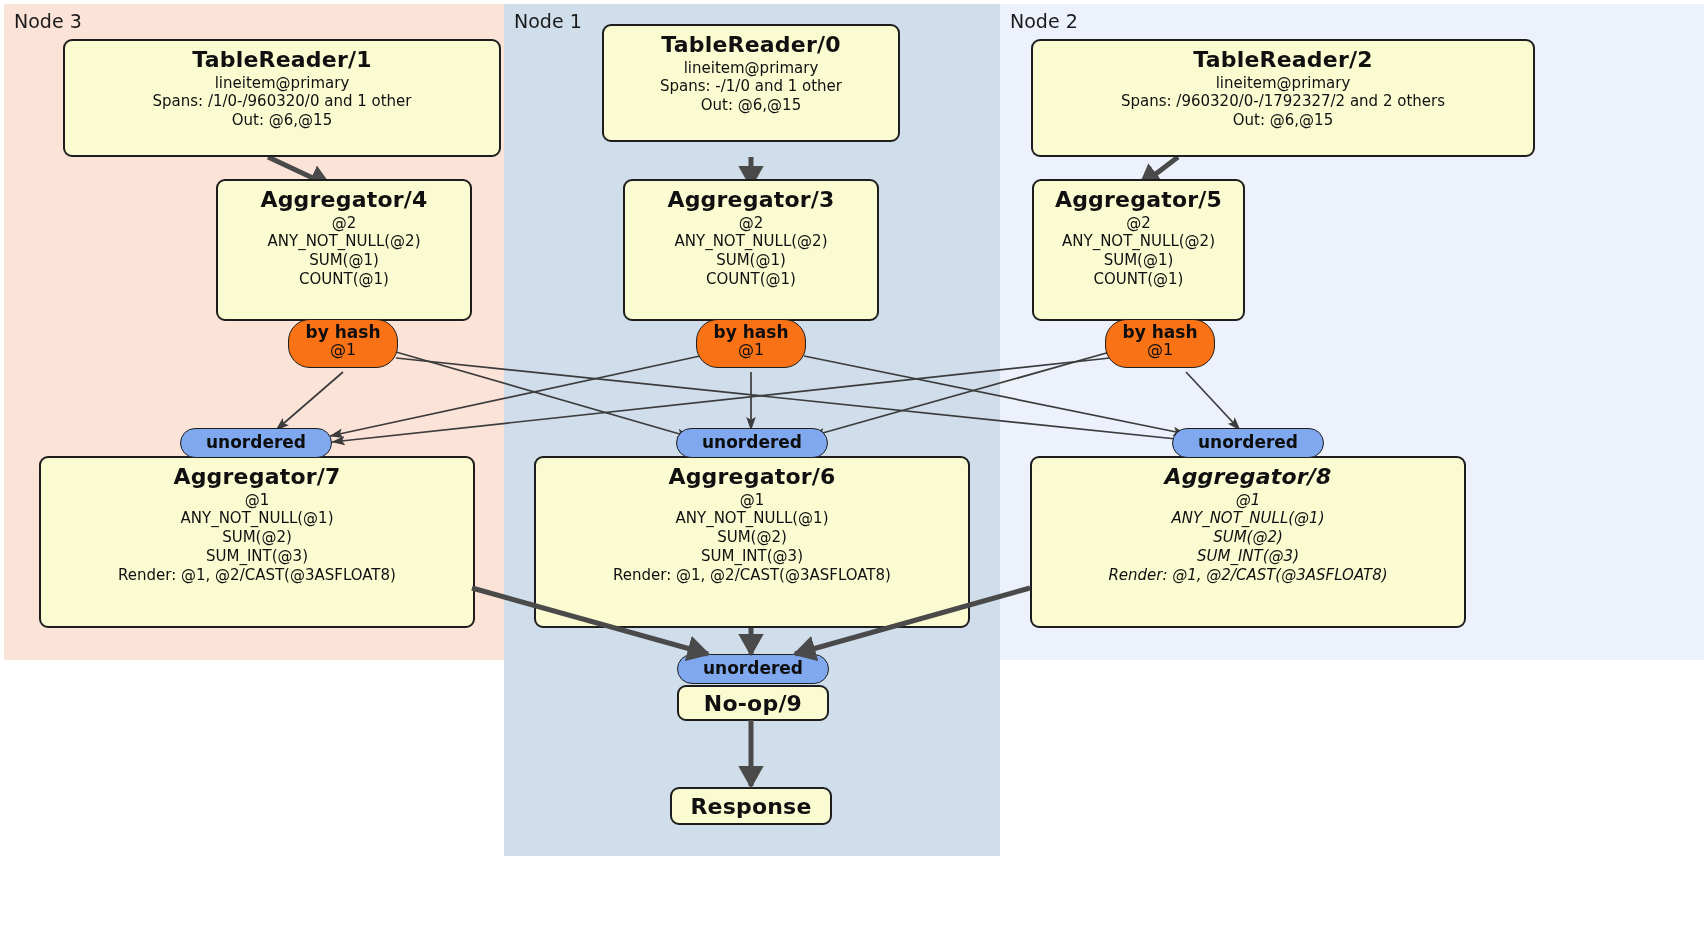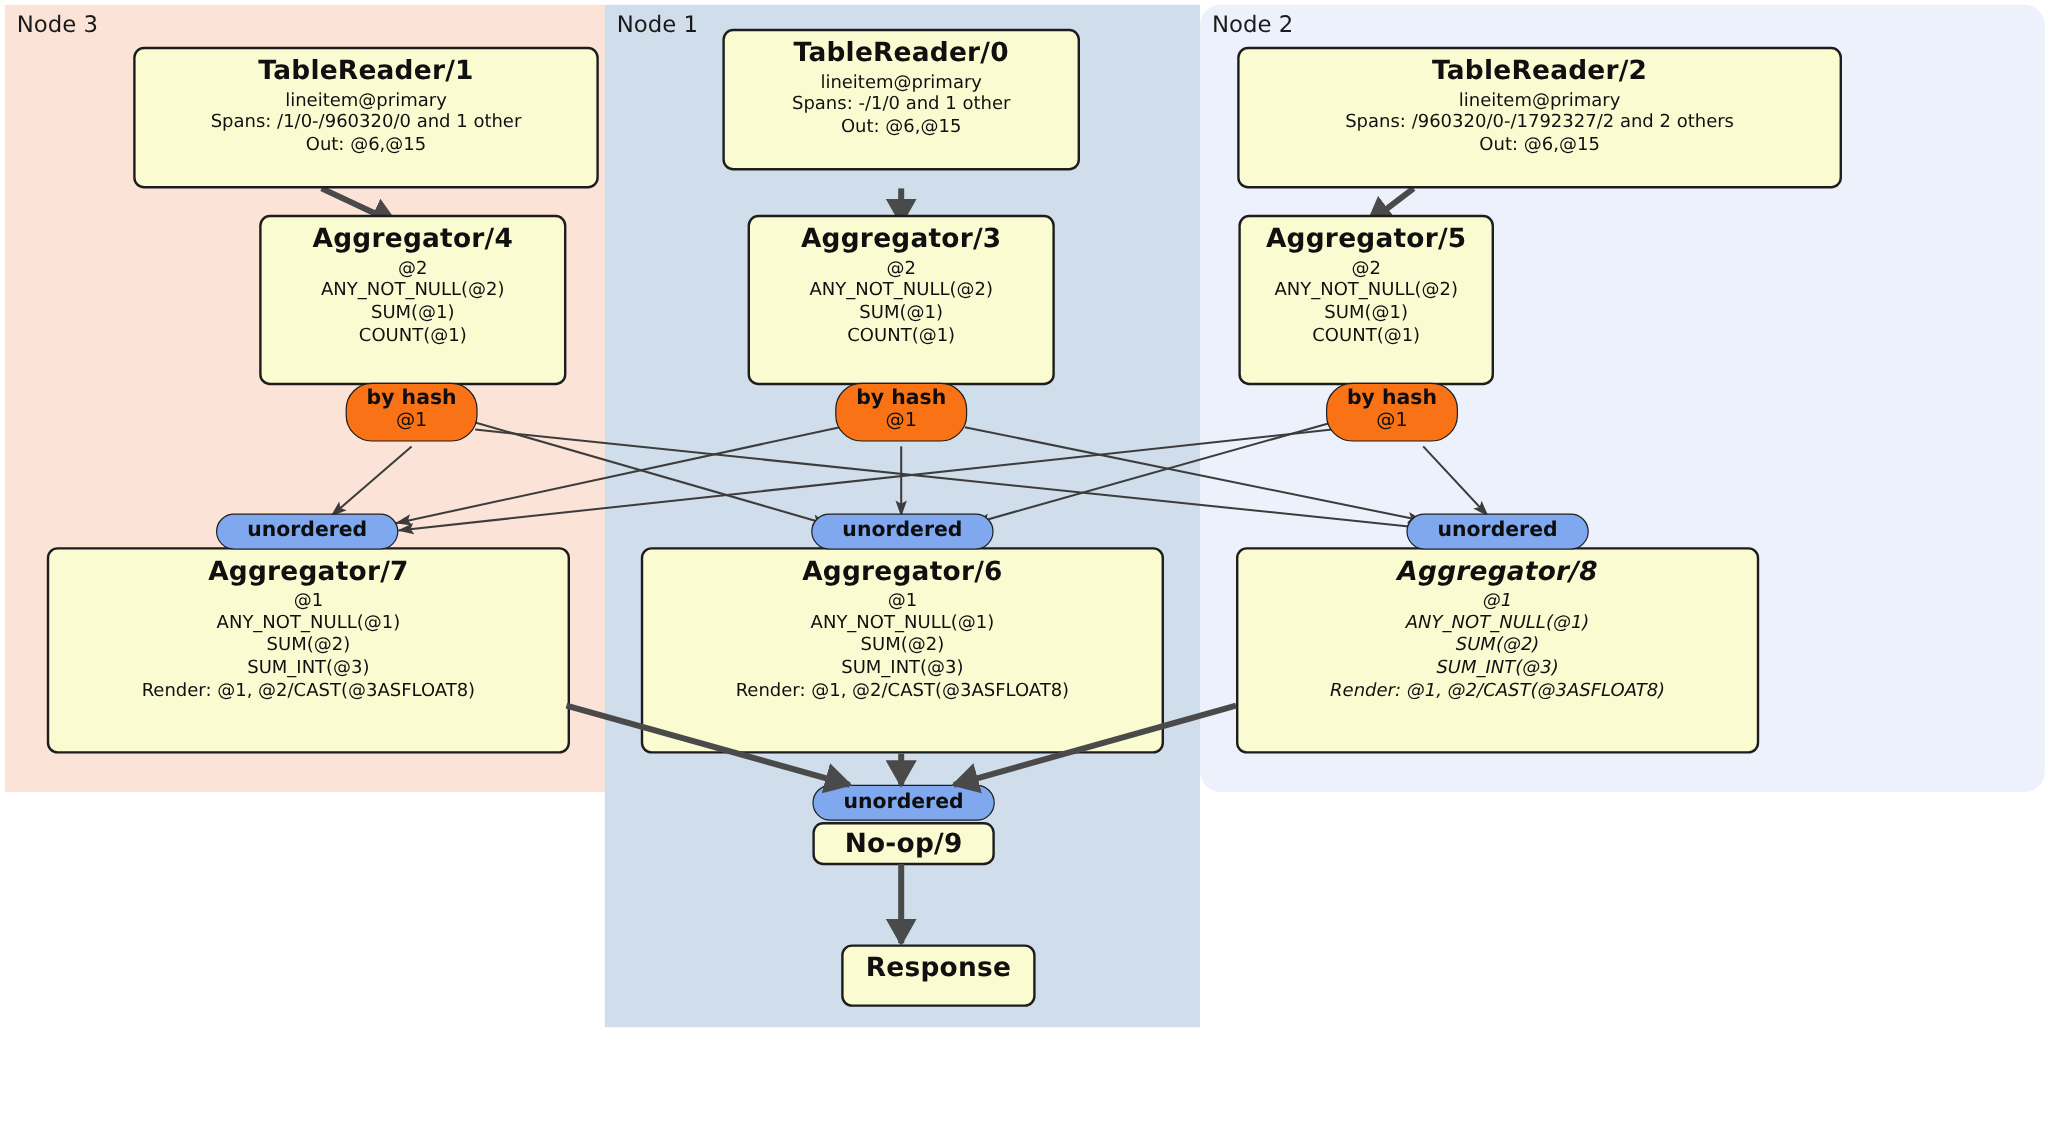--- a/index.html
+++ b/index.html
@@ -108,21 +108,21 @@
 <div id="stage">
 
   <div class="node-region z-region" style="left:4px; top:4px; width:500px; height:656px; background:#fbe3d8;">
     <div class="node-region-label">Node 3</div>
   </div>
 
   <div class="node-region z-region" style="left:504px; top:4px; width:496px; height:852px; background:#cfdeea;">
     <div class="node-region-label">Node 1</div>
   </div>
 
-  <div class="node-region z-region" style="left:1000px; top:4px; width:704px; height:656px; background:#ecf1fb;border-radius:17px;">
+  <div class="node-region z-region" style="left:1000px; top:4px; width:704px; height:656px; background:#ecf1fb;">
     <div class="node-region-label">Node 2</div>
   </div>
 
   <svg id="edges" viewBox="0 0 1708 940" xmlns="http://www.w3.org/2000/svg">
     <defs>
       <marker id="ah-thin" markerWidth="9" markerHeight="9" refX="7.6" refY="3.1" orient="auto" markerUnits="strokeWidth">
         <path d="M0,0.3 L8,3.1 L0,5.9 L1.6,3.1 Z" fill="#3c3c3c"></path>
       </marker>
       <marker id="ah-thick" markerWidth="5.2" markerHeight="5.2" refX="4.1" refY="2.6" orient="auto" markerUnits="strokeWidth">
         <path d="M0,0 L4.6,2.6 L0,5.2 Z" fill="#4a4a4a"></path>
@@ -139,21 +139,21 @@
 
     <line x1="700" y1="356" x2="330" y2="436" stroke="#3c3c3c" stroke-width="1.7" marker-end="url(#ah-thin)"></line>
     <line x1="751" y1="372" x2="751" y2="430" stroke="#3c3c3c" stroke-width="1.7" marker-end="url(#ah-thin)"></line>
     <line x1="804" y1="356" x2="1186" y2="434" stroke="#3c3c3c" stroke-width="1.7" marker-end="url(#ah-thin)"></line>
 
     <line x1="1110" y1="358" x2="332" y2="442" stroke="#3c3c3c" stroke-width="1.7" marker-end="url(#ah-thin)"></line>
     <line x1="1110" y1="352" x2="812" y2="436" stroke="#3c3c3c" stroke-width="1.7" marker-end="url(#ah-thin)"></line>
     <line x1="1186" y1="372" x2="1240" y2="430" stroke="#3c3c3c" stroke-width="1.7" marker-end="url(#ah-thin)"></line>
   </svg>
 
-  <div class="proc z-box" style="left:63px; top:39px; width:388px; height:118px;margin-left:48px;">
+  <div class="proc z-box" style="left:63px; top:39px; width:438px; height:118px;">
     <div class="ttl">TableReader/1</div>
     <div class="ln">lineitem@primary</div>
     <div class="ln">Spans: /1/0-/960320/0 and 1 other</div>
     <div class="ln">Out: @6,@15</div>
   </div>
 
   <div class="proc z-box" style="left:602px; top:24px; width:298px; height:118px;">
     <div class="ttl">TableReader/0</div>
     <div class="ln">lineitem@primary</div>
     <div class="ln">Spans: -/1/0 and 1 other</div>
@@ -253,17 +253,17 @@
   </svg>
 
   <div class="pill unordered z-pill" style="left:677px; top:654px; width:152px; height:30px;">
     <span>unordered</span>
   </div>
 
   <div class="proc z-box" style="left:677px; top:685px; width:152px; height:36px; padding-top:3px;">
     <div class="ttl">No-op/9</div>
   </div>
 
-  <div class="proc z-box" style="left:670px; top:787px; width:162px; height:52px; padding-top:4px;margin-left:31px;">
+  <div class="proc z-box" style="left:670px; top:787px; width:162px; height:38px; padding-top:4px;">
     <div class="ttl">Response</div>
   </div>
 
 </div>
 
 </body></html>

